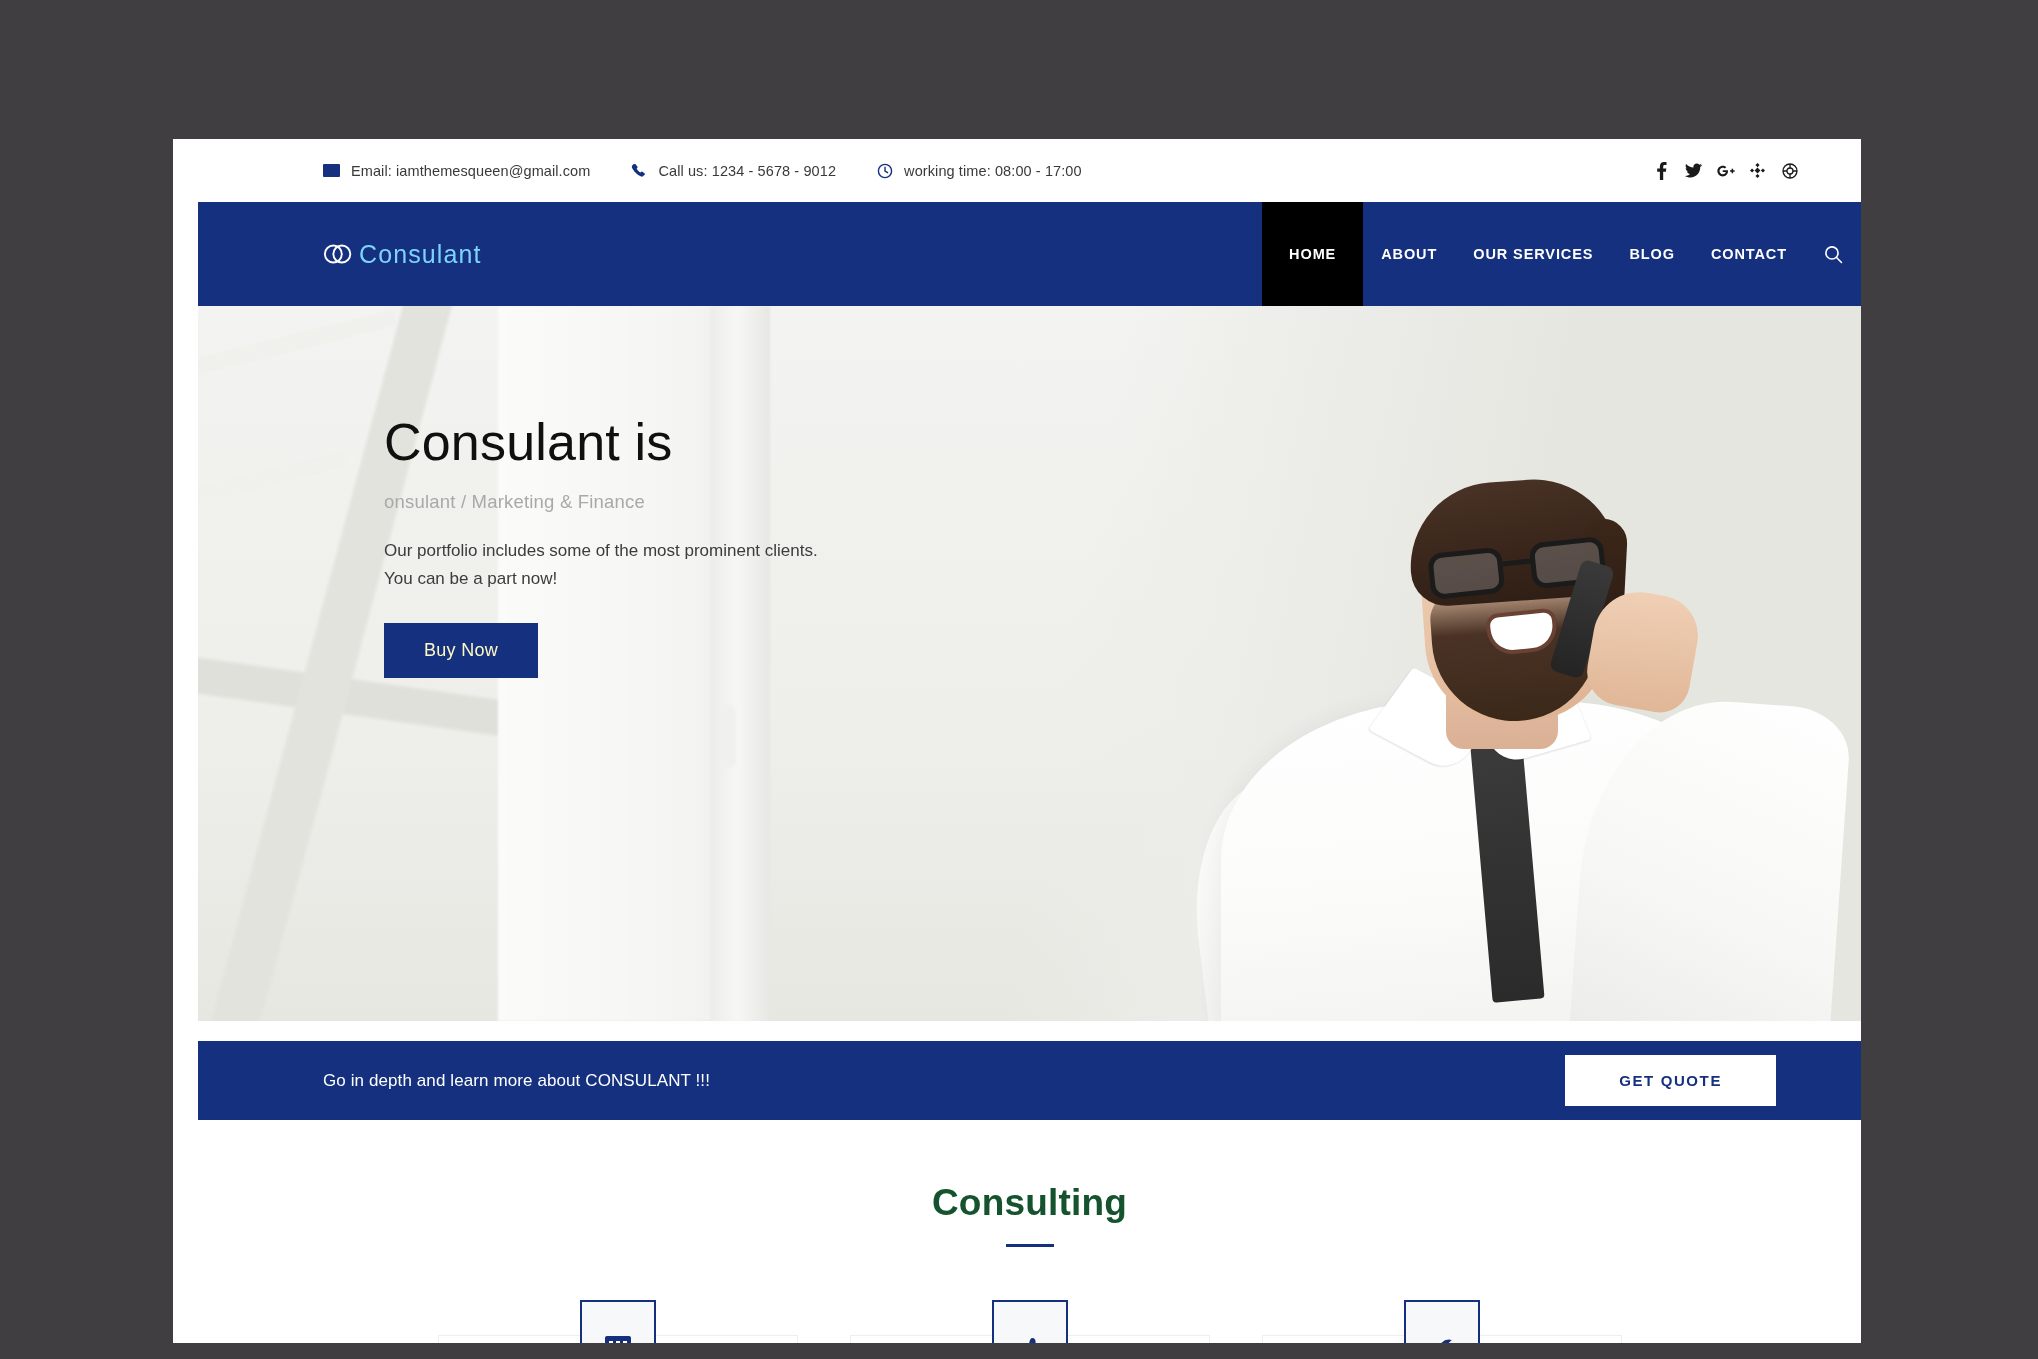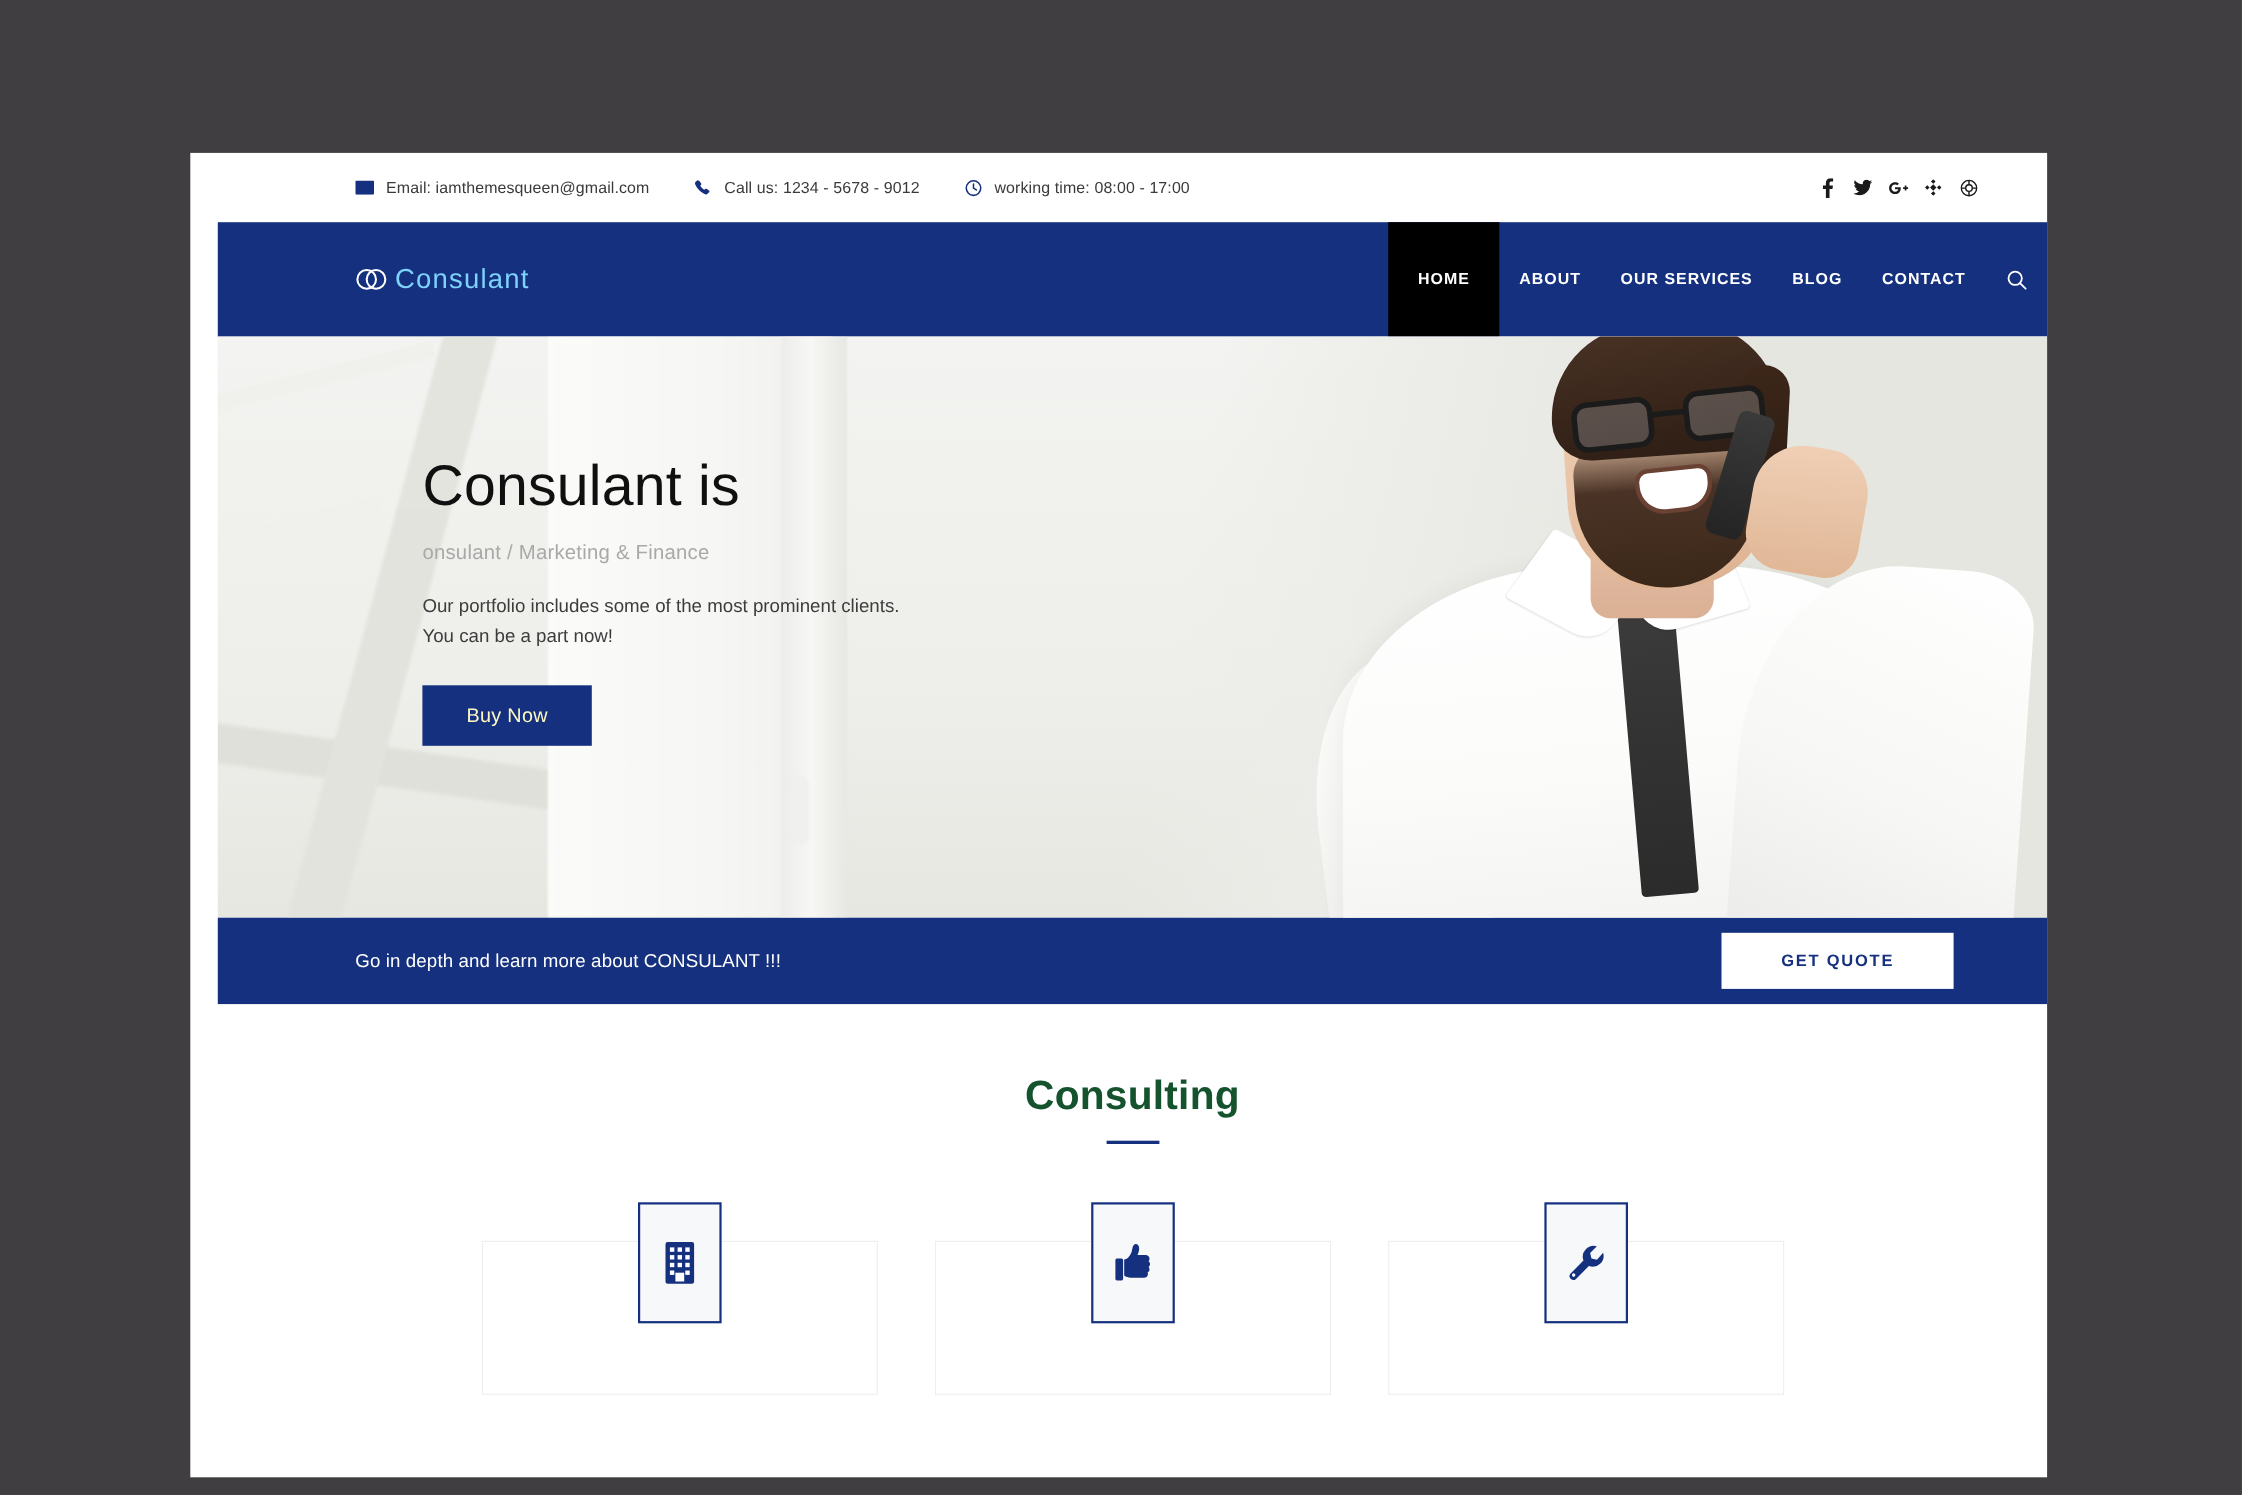--- a/index.html
+++ b/index.html
@@ -61,21 +61,21 @@
     cursor:pointer; white-space:nowrap;
   }
   .nav-item.active { background:#000000; padding:0 27px; }
   .nav-search {
     display:flex; align-items:center; justify-content:center;
     width:56px; color:#ffffff; cursor:pointer;
   }
   .nav-search svg { display:block; }
 
   
-  .hero { position:relative; height:528px; width:100%; overflow:hidden; background:#e9e9e6; }
+  .hero { position:relative; height:715px; width:100%; overflow:hidden; background:#e9e9e6; }
 
   .hero-photo {
     position:absolute; inset:0;
     background:
       linear-gradient(100deg, rgba(255,255,255,0) 52%, rgba(236,236,232,.9) 62%, #e6e6e1 78%),
       linear-gradient(180deg, #f3f3f1 0%, #eeeeea 60%, #e7e7e2 100%);
   }
   
   .win { position:absolute; left:0; top:0; width:560px; height:100%; overflow:hidden; }
   .win:before {
@@ -214,21 +214,21 @@
   .buy-btn {
     margin-top:30px; display:inline-block;
     background:#15307E; color:#fef9c3;
     padding:17px 40px; font-size:18px; font-weight:400; letter-spacing:.3px;
     border:none; cursor:pointer;
   }
 
   
   .cta {
     height:79px; width:100%; background:#15307E;
-    display:flex; align-items:center; padding:0 40px 0 125px;
+    display:flex; align-items:center; padding:0 40px 0 125px;margin-top:20px;
   }
   .cta-text { color:#ffffff; font-size:17px; letter-spacing:.1px; }
   .cta-btn {
     margin-left:auto; margin-right:45px;
     background:#ffffff; color:#15307E;
     padding:17px 54px; font-size:15px; font-weight:700; letter-spacing:1.6px;
     border:none; cursor:pointer;
   }
 
   

